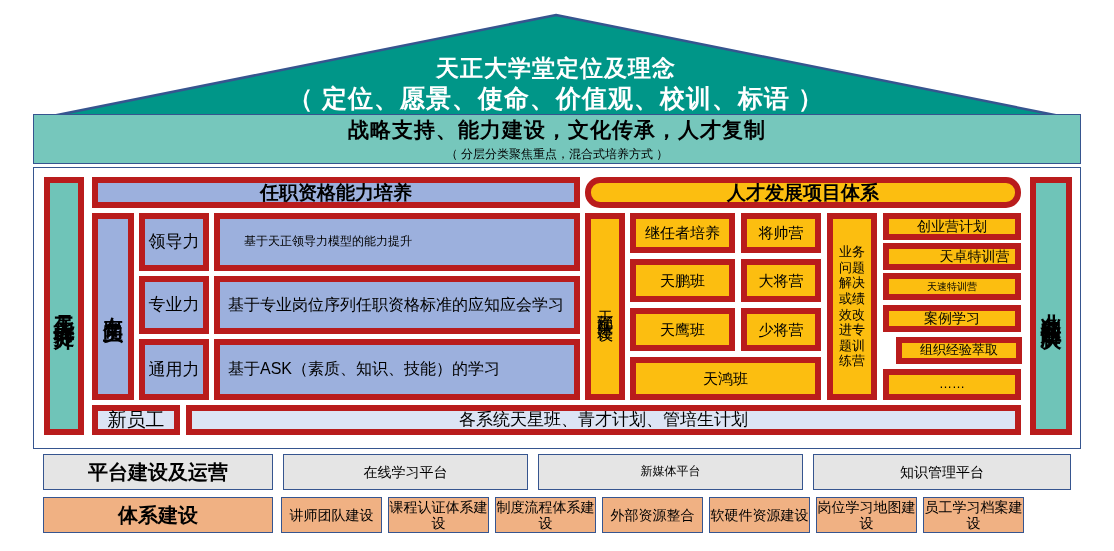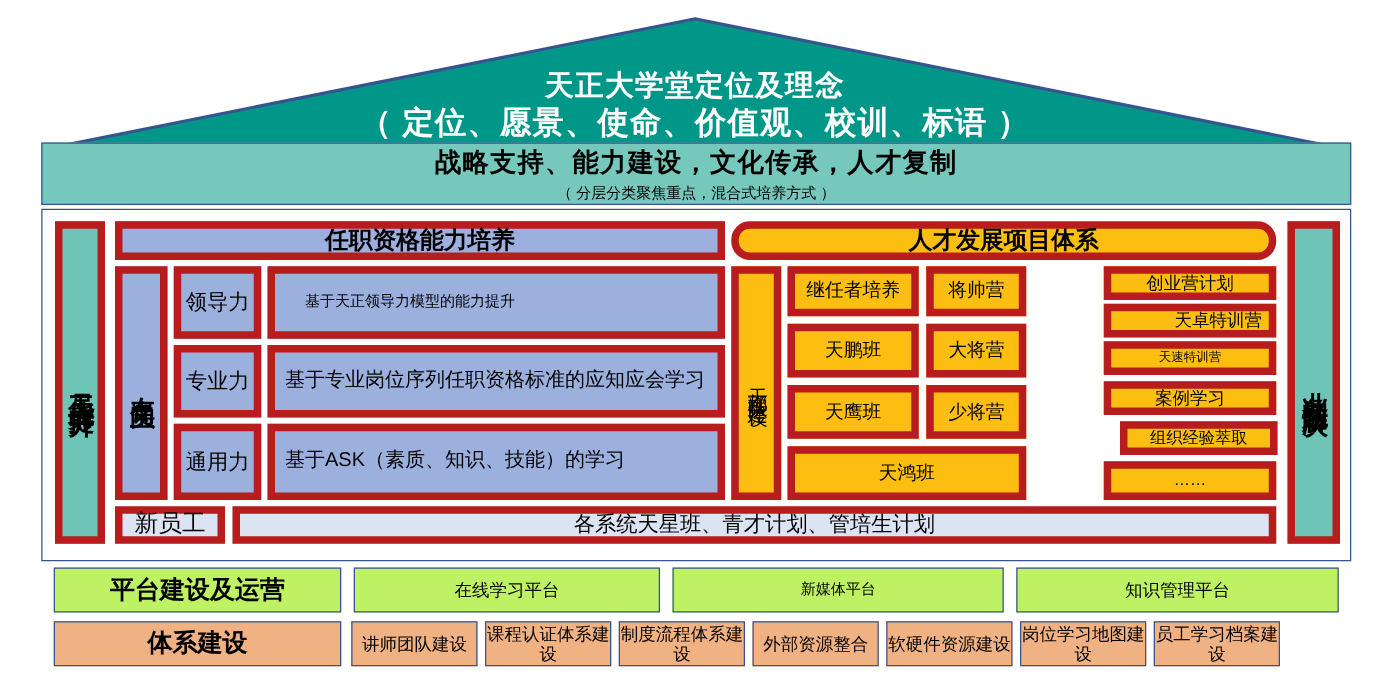--- a/index.html
+++ b/index.html
@@ -87,21 +87,21 @@
     align-items: center;
     justify-content: center;
     text-align: center;
     color: #000000;
     line-height: 1.15;
   }
   .teal   { background: #6fc4b8; }
   .blue   { background: #9cb0dd; }
   .paleblue { background: #dce4f4; }
   .yellow { background: #fcbe10; }
-  .green  { background: #bef264; }
+  .green  { background: #e5e5e5; }
   .peach  { background: #f0b183; }
 
   .vtext {
     writing-mode: vertical-rl;
     text-orientation: upright;
     letter-spacing: 3px;
   }
 
   
   .row-platform, .row-system {
@@ -172,20 +172,21 @@
     <div class="bx yellow" style="left:596px; top:45px; width:105px; height:40px; font-size:15px;">继任者培养</div>
     <div class="bx yellow" style="left:596px; top:91px; width:105px; height:43px; font-size:15px;">天鹏班</div>
     <div class="bx yellow" style="left:596px; top:140px; width:105px; height:43px; font-size:15px;">天鹰班</div>
 
     <div class="bx yellow" style="left:707px; top:45px; width:80px; height:40px; font-size:15px;">将帅营</div>
     <div class="bx yellow" style="left:707px; top:91px; width:80px; height:43px; font-size:15px;">大将营</div>
     <div class="bx yellow" style="left:707px; top:140px; width:80px; height:43px; font-size:15px;">少将营</div>
 
     <div class="bx yellow" style="left:596px; top:189px; width:191px; height:43px; font-size:15px;">天鸿班</div>
 
+    <div class="bx yellow" style="left:793px; top:45px; width:50px; height:187px; font-size:13px; line-height:1.2; padding:2px;">业务问题解决或绩效改进专题训练营</div>
 
     <div class="bx yellow" style="left:849px; top:45px; width:138px; height:27px; font-size:14px;">创业营计划</div>
     <div class="bx yellow" style="left:849px; top:75px; width:138px; height:27px; font-size:14px;padding-left:45px;">天卓特训营</div>
     <div class="bx yellow" style="left:849px; top:105px; width:138px; height:27px; font-size:10px;">天速特训营</div>
     <div class="bx yellow" style="left:849px; top:137px; width:138px; height:27px; font-size:14px;">案例学习</div>
     <div class="bx yellow" style="left:862px; top:169px; width:126px; height:27px; font-size:13px;">组织经验萃取</div>
     <div class="bx yellow" style="left:849px; top:201px; width:138px; height:31px; font-size:13px;">……</div>
 
     <div class="bx paleblue" style="left:58px; top:237px; width:88px; height:30px; font-size:19px;">新员工</div>
     <div class="bx paleblue" style="left:152px; top:237px; width:835px; height:30px; font-size:17px;">各系统天星班、青才计划、管培生计划</div>

